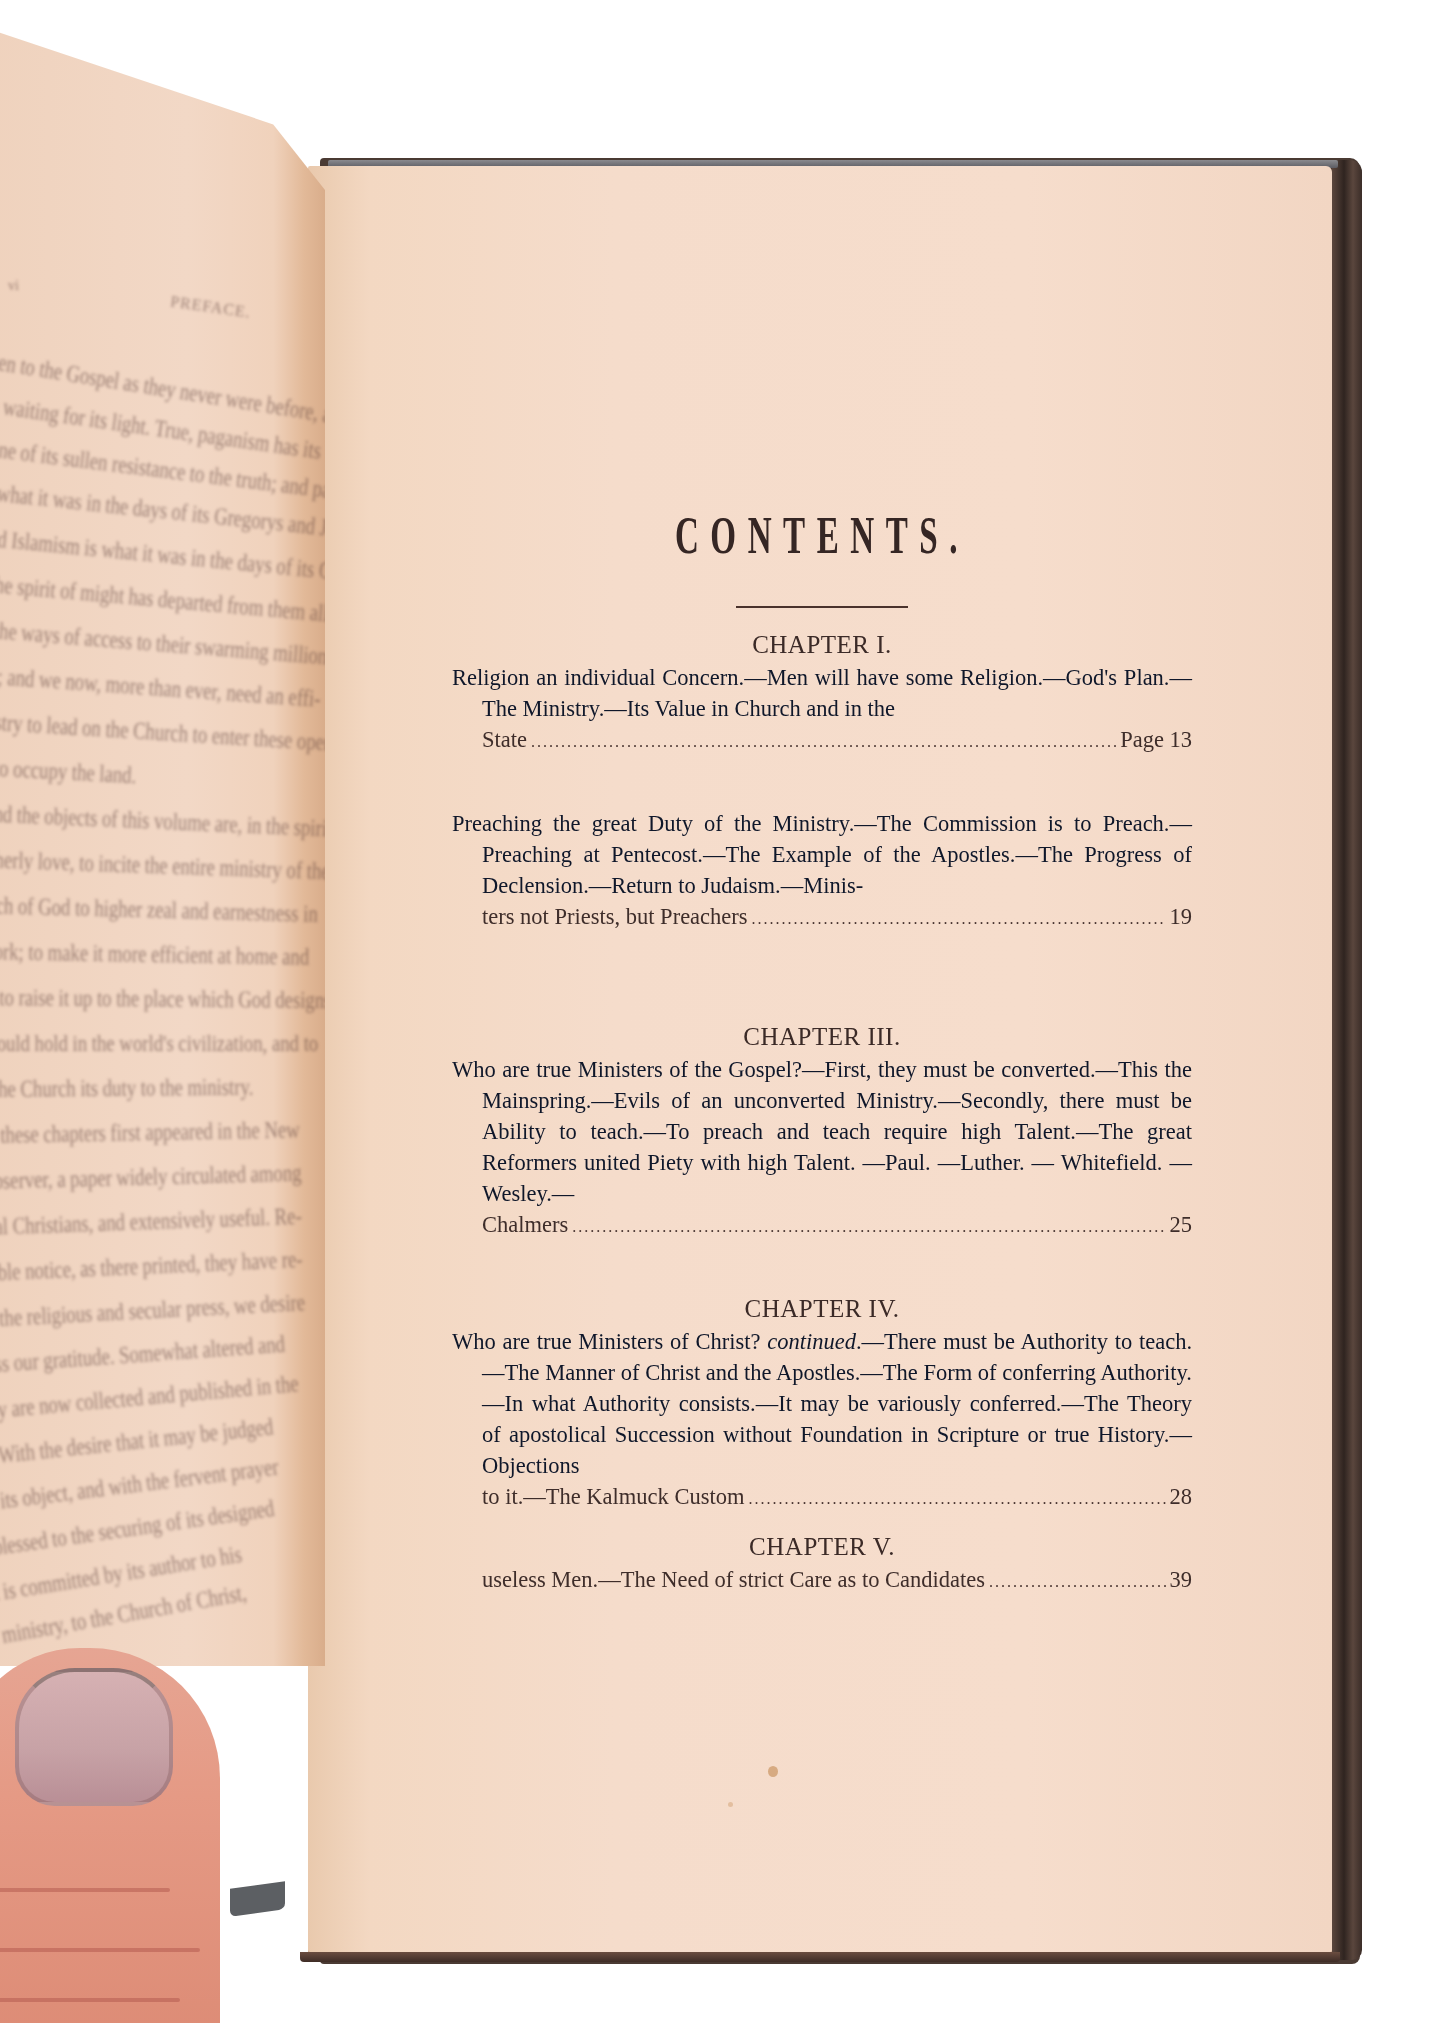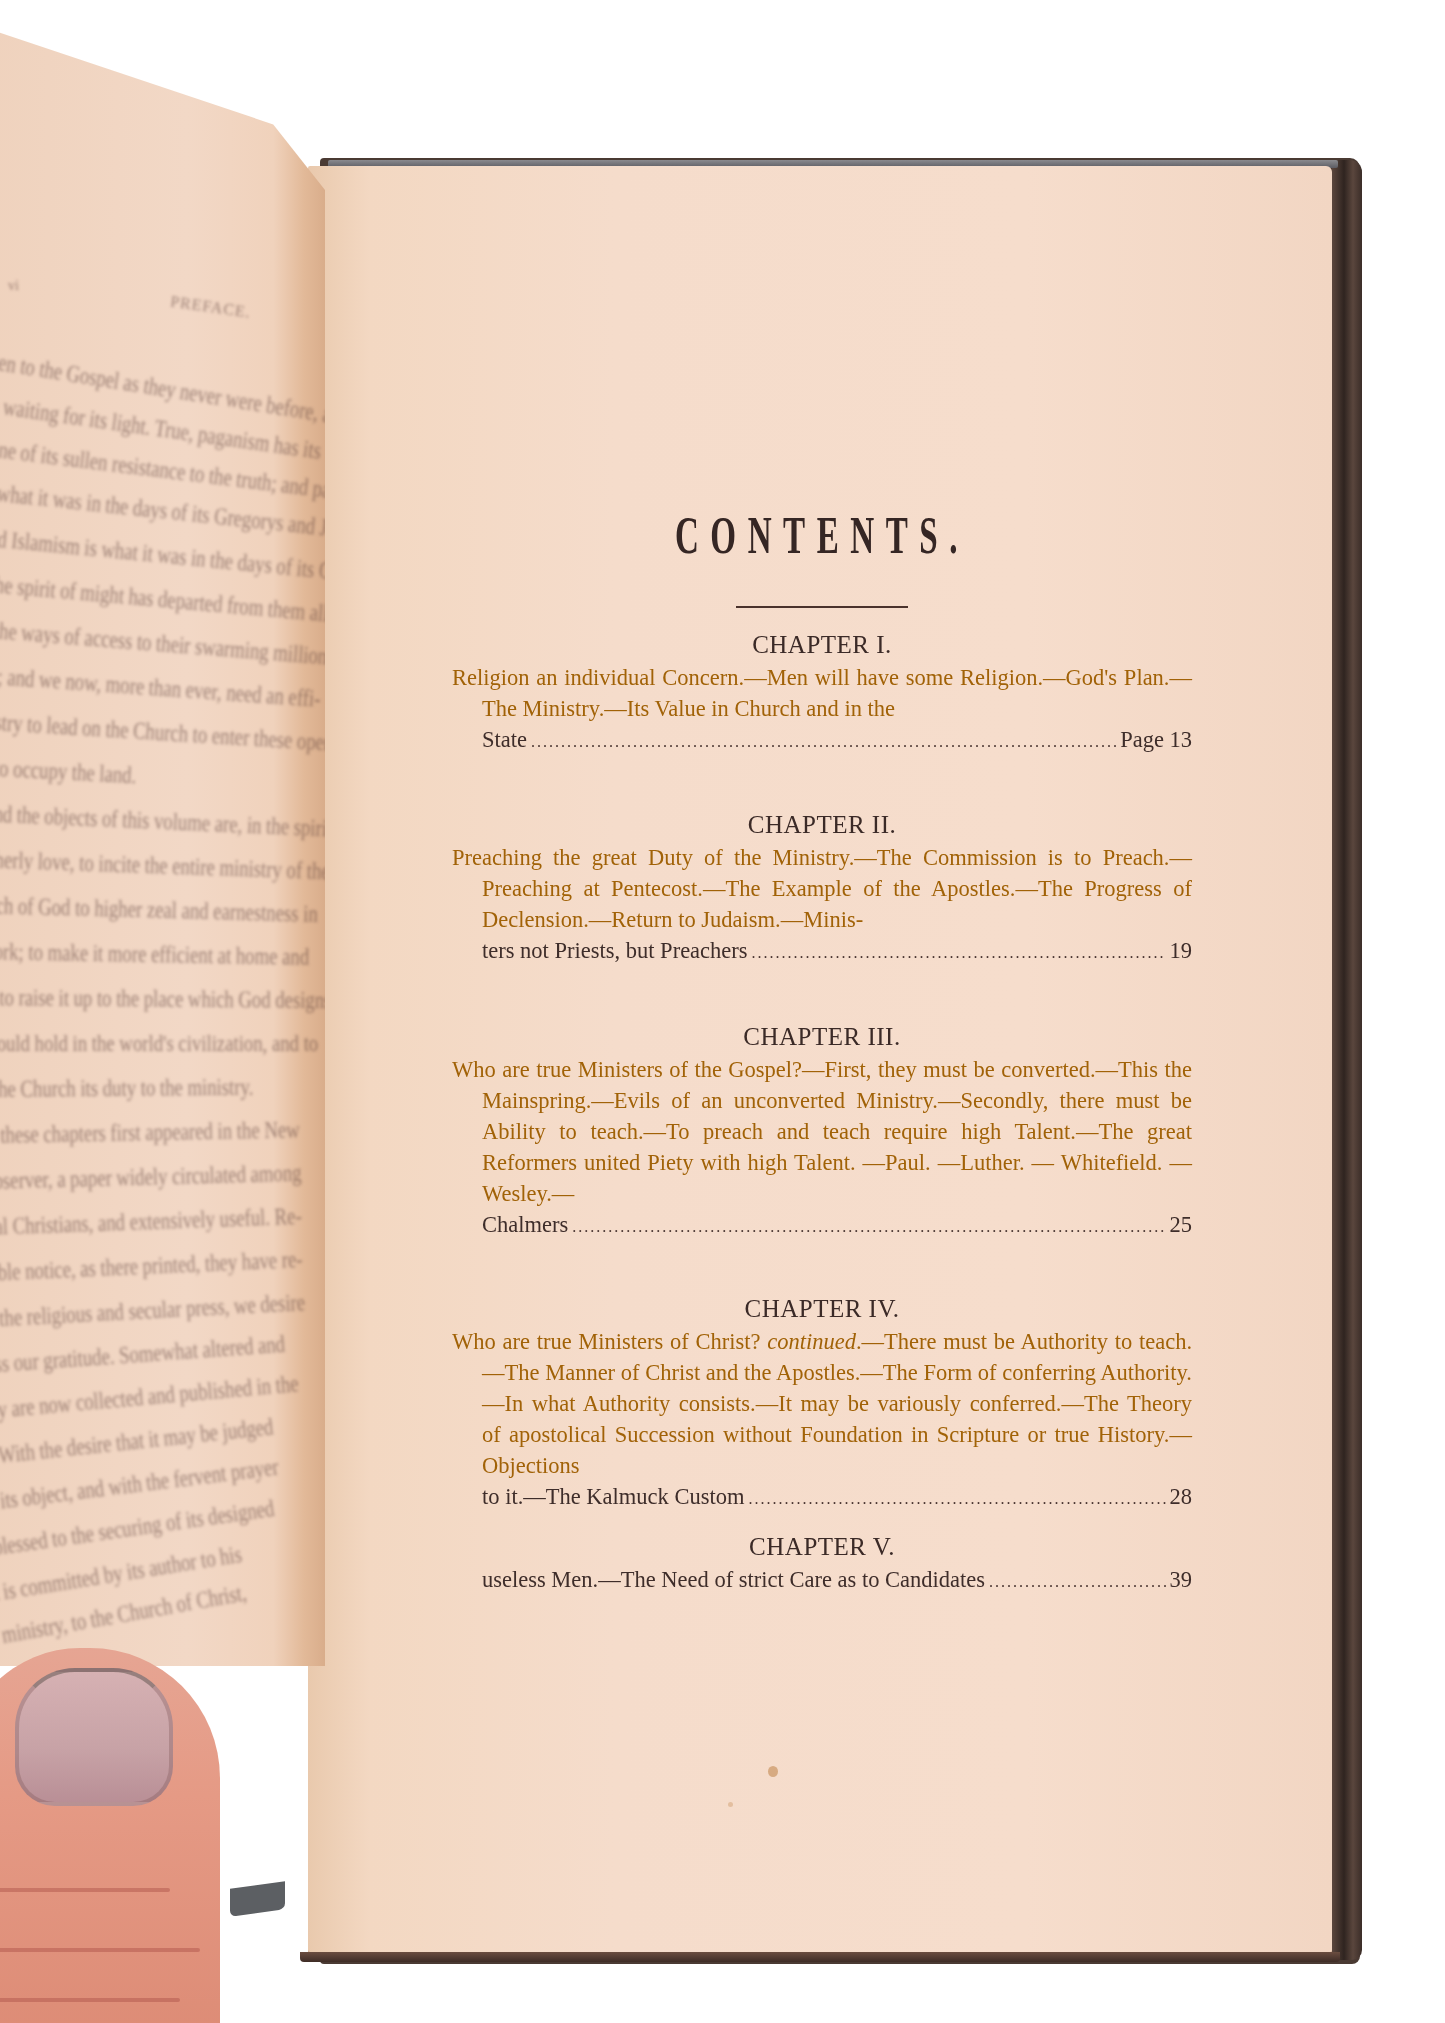--- a/index.html
+++ b/index.html
@@ -107,21 +107,21 @@
       color: #3b2a27;
     }
     .chapter-desc {
       font-size: 22.5px;
       line-height: 31px;
       text-align: justify;
       text-align-last: left;
       padding-left: 30px;
       text-indent: -30px;
       margin: 0;
-      color: #a16207;
+      color: #0f172a;
     }
     .entry-line {
       display: flex;
       align-items: baseline;
       padding-left: 30px;
       font-size: 22.5px;
       line-height: 31px;
       color: #3e2d2a;
     }
     .entry-line .lead {
@@ -260,21 +260,20 @@
       <div class="chapter-heading">CHAPTER I.</div>
       <p class="chapter-desc">Religion an individual Concern.—Men will have some Religion.—God's Plan.—The Ministry.—Its Value in Church and in the</p>
       <div class="entry-line">
         <span class="lead">State</span>
         <span class="dots">................................................................................................................................</span>
         <span class="page-num">Page 13</span>
       </div>
     </div>
 
     <div class="chapter" id="ch2">
-      <div class="chapter-heading">CHAPTER II.</div>
       <p class="chapter-desc">Preaching the great Duty of the Ministry.—The Commission is to Preach.—Preaching at Pentecost.—The Example of the Apostles.—The Progress of Declension.—Return to Judaism.—Minis-</p>
       <div class="entry-line">
         <span class="lead">ters not Priests, but Preachers</span>
         <span class="dots">................................................................................................................................</span>
         <span class="page-num">19</span>
       </div>
     </div>
 
     <div class="chapter" id="ch3">
       <div class="chapter-heading">CHAPTER III.</div>

